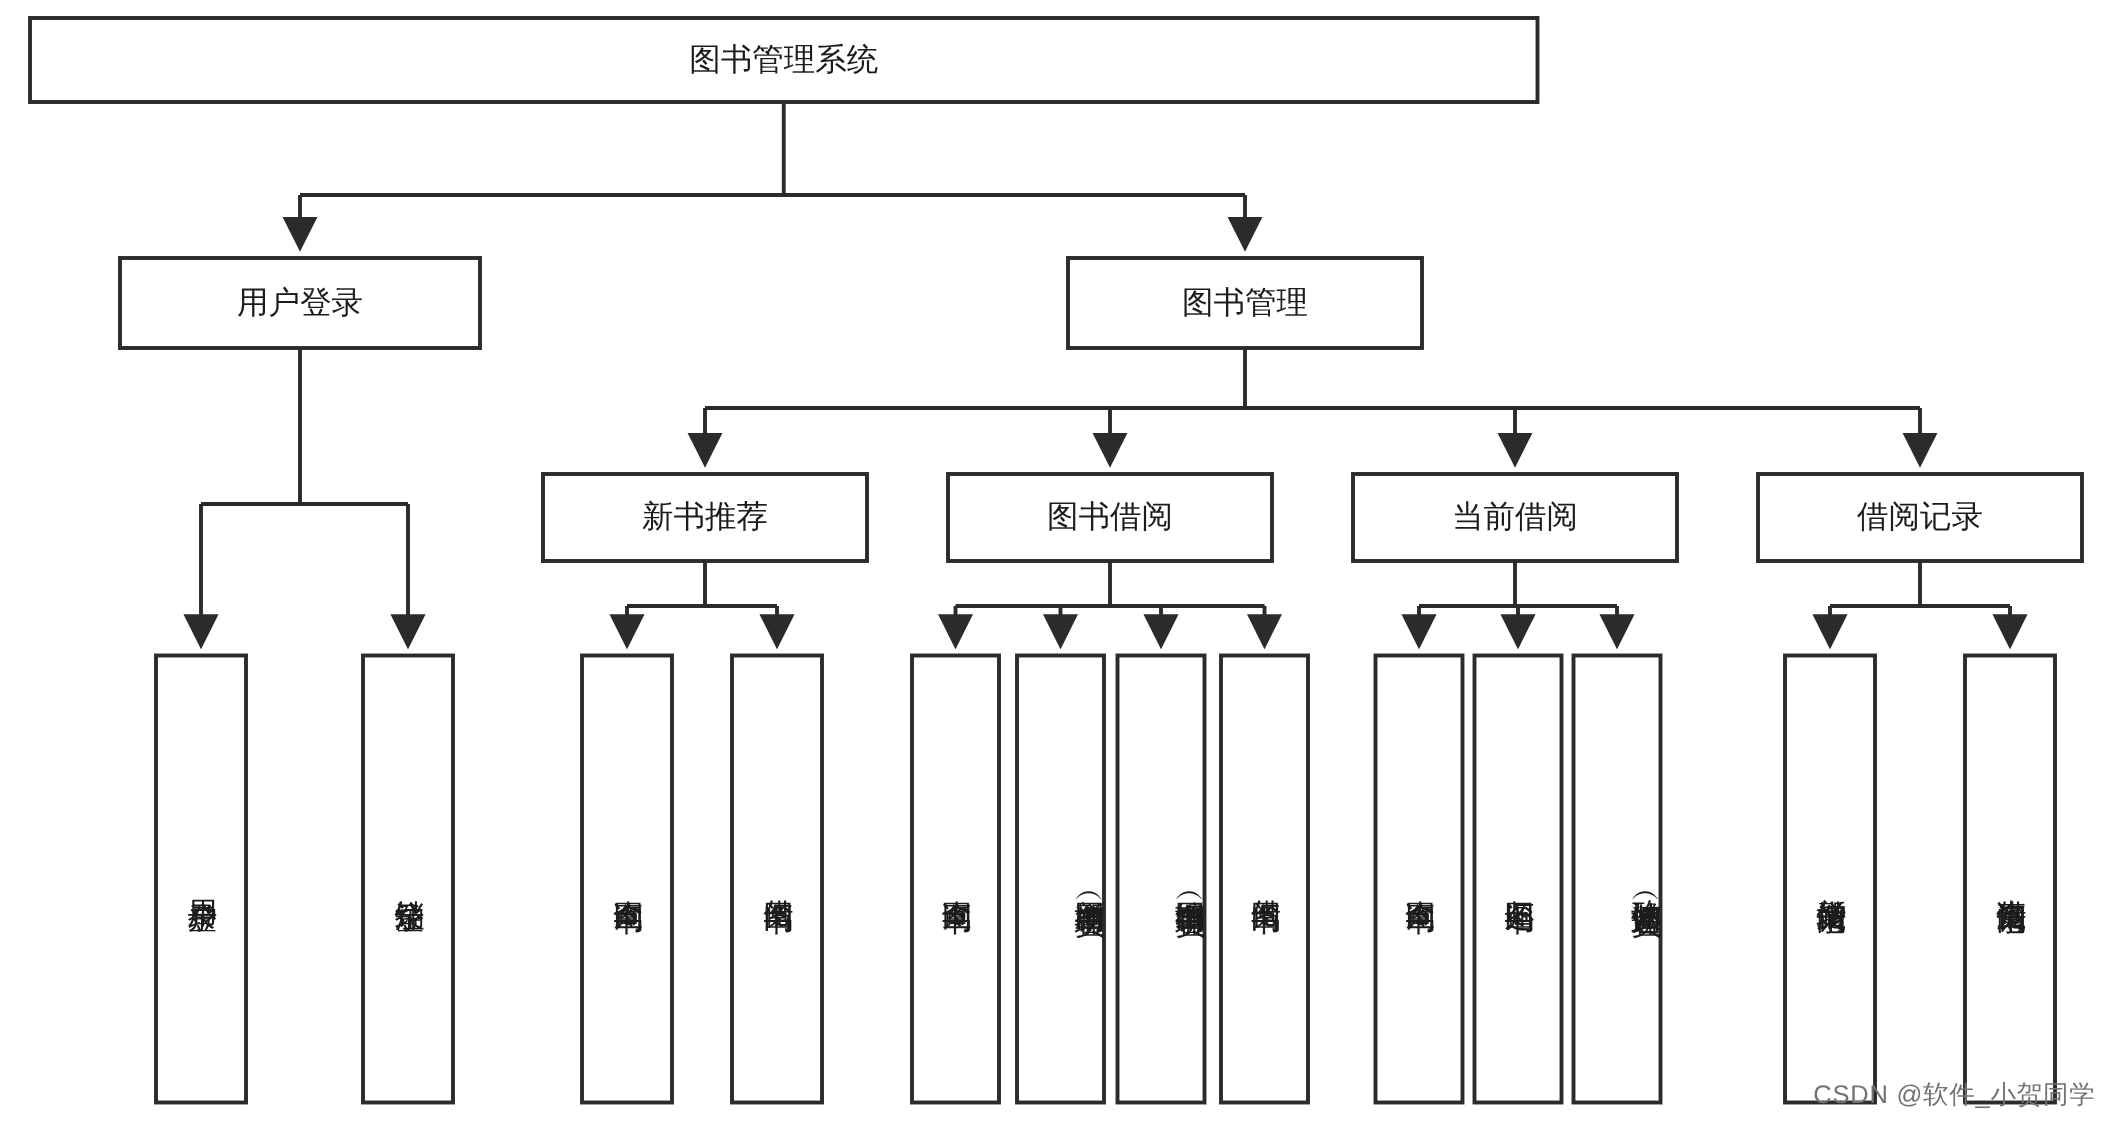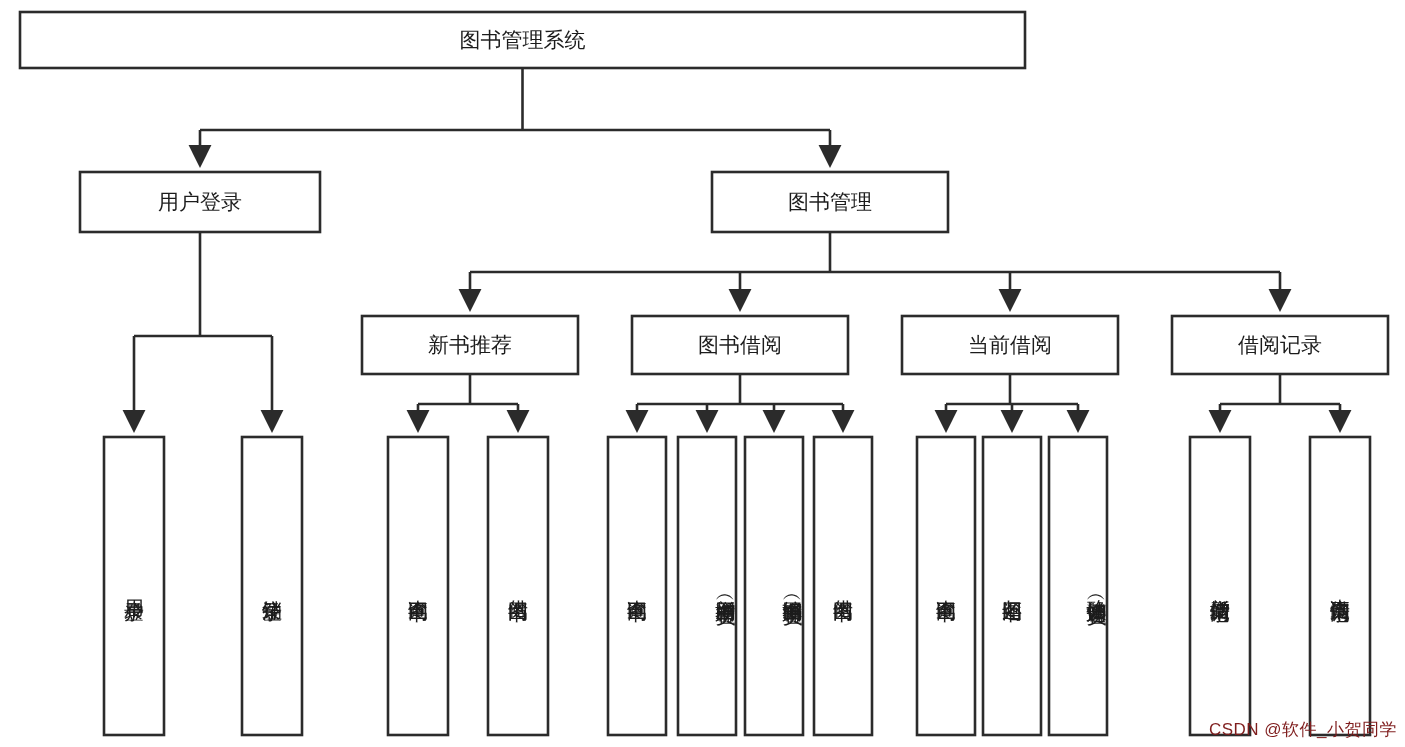--- a/index.html
+++ b/index.html
@@ -64,21 +64,21 @@
     white-space: nowrap;
     letter-spacing: 1px;
     pointer-events: none;
   }
   .watermark {
     position: absolute;
     right: 8px;
     bottom: 6px;
     font-family: "Liberation Sans", "DejaVu Sans", sans-serif;
     font-size: 17px;
-    color: #7f1d1d;
+    color: #737373;
     letter-spacing: 0.5px;
     white-space: nowrap;
   }
 </style>
 </head>
 <body>
 
 <div id="diagram-root">
 
   <svg id="flow" viewBox="0 0 1405 747">

